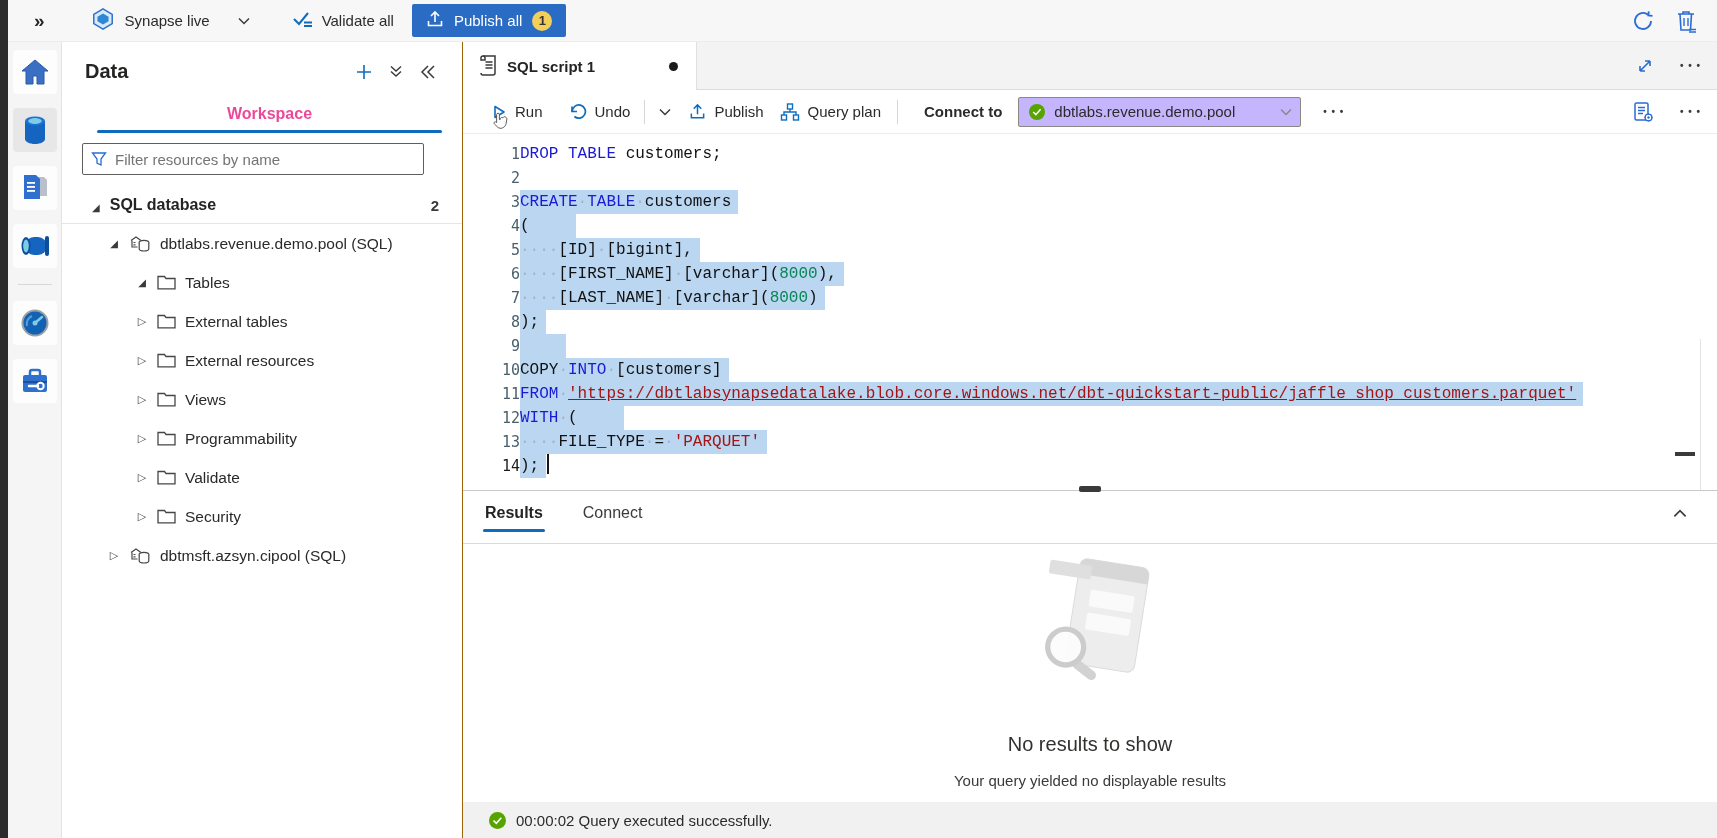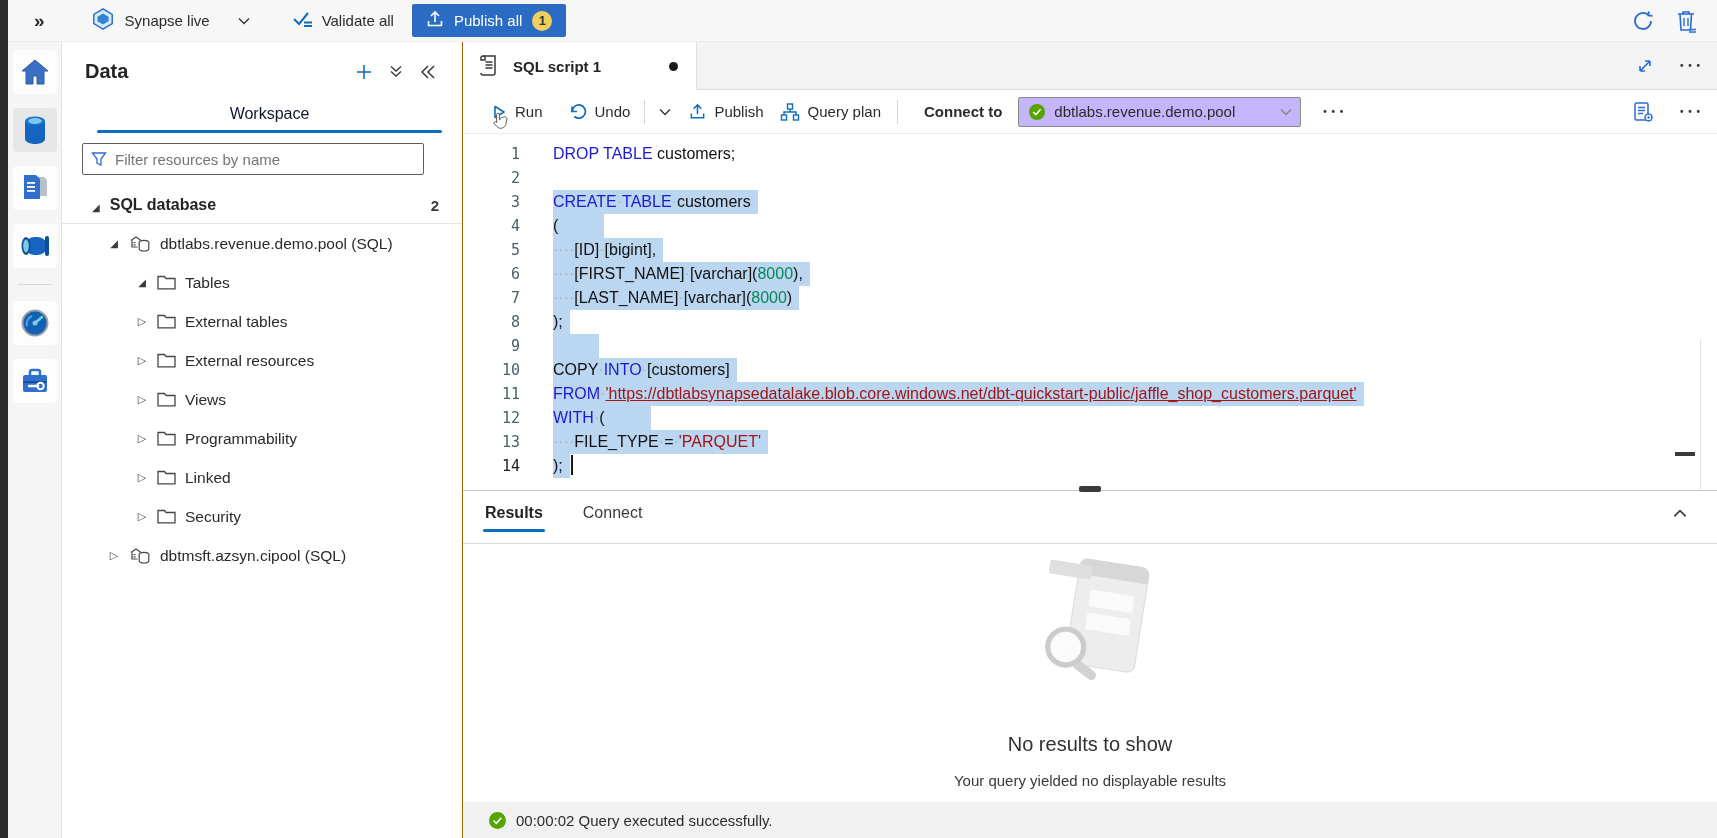--- a/index.html
+++ b/index.html
@@ -32,21 +32,21 @@
   .rail-item.selected{background:#e7e7e7}
   .rail-divider{width:34px;height:1px;background:#d8d8d8;margin:2px 0 16px}
 
   
   .data-panel{width:401px;flex:none;background:#fff;border-right:1px solid #a16207;display:flex;flex-direction:column}
   .dp-head{display:flex;align-items:center;margin:18px 26px 0 23px}
   .dp-title{font-size:20px;font-weight:700;color:#252423}
   .dp-head-icons{margin-left:auto;display:flex;align-items:center;gap:17px}
   .dp-tabs{display:flex;margin:16px 20px 0 35px}
   .ws-tab{flex:1;text-align:center;padding:6px 0 10px;position:relative;cursor:pointer;color:#3b3a39;font-size:16px}
-  .ws-tab.active{font-weight:400;color:#0f172a}
+  .ws-tab.active{font-weight:700;color:#ec4899}
   .ws-tab.active::after{content:"";position:absolute;left:0;right:0;bottom:0;height:3px;background:var(--accent,#0f6cbd);border-radius:2px}
   .filter-box{margin:10px 38px 0 20px;height:32px;border:1px solid #605e5c;border-radius:2px;display:flex;align-items:center;padding:0 8px;background:#fff}
   .filter-box input{border:none;outline:none;flex:1;margin-left:8px;font-size:15px;font-family:inherit;color:#323130;background:transparent}
   .filter-box input::placeholder{color:#767472}
   .tree{margin-top:12px;overflow:hidden}
   .tree-section{display:flex;align-items:center;height:37px;padding:0 23px 0 30px;border-bottom:1px solid #e6e6e6;cursor:pointer}
   .tree-section .sec-label{margin-left:10px;font-size:16px;font-weight:700;color:#252423}
   .tree-section .sec-count{margin-left:auto;font-size:15px;font-weight:700;color:#3b3a39}
   .tree-row{display:flex;align-items:center;height:39px;cursor:pointer}
   .tree-row.lvl1{padding-left:45px}
@@ -55,42 +55,42 @@
   .tree-arrow.exp::before{content:"◢";font-size:10px;color:#3b3a39}
   .tree-arrow.col::before{content:"▷";font-size:11px;color:#3b3a39}
   .tree-arrow-sec.exp::before{content:"◢";font-size:10px;color:#3b3a39}
   .tree-icon{margin-left:8px;display:flex;align-items:center}
   .tree-label{margin-left:9px;font-size:15.5px;color:#2b2a29;white-space:nowrap}
 
   
   .editor-pane{flex:1;display:flex;flex-direction:column;min-width:0;background:#fff}
   .tabbar{height:48px;flex:none;background:#f3f3f3;border-bottom:1px solid #dcdcdc;display:flex;align-items:stretch;position:relative}
   .doc-tab{width:234px;background:#fff;border-right:1px solid #e0e0e0;display:flex;align-items:center;padding-left:14px;margin-bottom:-1px;cursor:pointer}
-  .doc-tab .t-label{margin-left:16px;font-size:15px;font-weight:700;color:#252423}
+  .doc-tab .t-label{margin-left:10px;font-size:15px;font-weight:700;color:#252423}
   .dirty-dot{width:9px;height:9px;border-radius:50%;background:#1b1b1b;margin-left:auto;margin-right:18px}
   .tabbar-right{position:absolute;right:0;top:0;bottom:0;display:flex;align-items:center;gap:26px;padding-right:16px}
 
   .toolbar{height:44px;flex:none;background:#fff;border-bottom:1px solid #ececec;display:flex;align-items:center;padding-left:28px;position:relative}
   .tb-btn{display:flex;align-items:center;background:none;border:none;cursor:pointer;font-family:inherit;font-size:15px;color:#2b2b2b}
   .tb-btn .label{margin-left:8px}
   .tb-sep{width:1px;height:24px;background:#d6d6d6;margin:0 14px}
   .connect-label{font-size:15px;font-weight:700;color:#2b2b2b;margin:0 16px 0 10px}
   .pool-dd{width:283px;height:30px;border:1px solid #8a8886;border-radius:2px;display:flex;align-items:center;padding:0 8px 0 10px;cursor:pointer;background:#c4b5fd}
   .pool-dd .label{margin-left:9px;flex:1;font-size:15px;color:#2b2b2b;white-space:nowrap;overflow:hidden}
   .toolbar-right{margin-left:auto;display:flex;align-items:center;gap:26px;padding-right:16px}
   .dots{display:inline-block;color:#3b3a39;cursor:pointer}
   .dots::before{content:"\2022\00A0\2022\00A0\2022";font-size:10px;letter-spacing:1px;font-weight:700;position:relative;top:-2px}
   .hand-cursor{position:absolute;left:30px;top:22px;z-index:6;pointer-events:none}
 
   
   .code{height:356px;flex:none;position:relative;padding-top:8px;overflow:hidden;background:#fff}
   .code-line{display:flex;height:24px;white-space:pre}
   .ln{flex:none;width:57px;text-align:right;font-family:"DejaVu Sans Mono",monospace;font-size:15px;line-height:24px;color:var(--line-number,#49606b)}
   .ln.active{color:#1b1b1b}
-  .lc{flex:1;margin-left:33px;font-family:Liberation Sans, sans-serif;font-size:16px;line-height:24px;white-space:pre}
+  .lc{flex:1;font-family:Liberation Mono, monospace;font-size:16px;line-height:24px;white-space:pre}
   .sel{display:inline-block;height:20px;background:var(--selection,#bad6f0);padding-right:7px;min-height:24px}
   .sel.wide{padding-right:46px}
   .nosel{display:inline-block;height:24px}
   .tok-kw{color:var(--syntax-keyword,#1a1ad6)}
   .tok-pl{color:#111}
   .tok-num{color:var(--syntax-number,#098658)}
   .tok-str{color:var(--syntax-string,#a31515)}
   .tok-url{color:var(--syntax-string,#a31515);text-decoration:underline}
   .tok-ws{color:#9db6c8}
   .caret{display:inline-block;width:2px;height:20px;background:#161616;vertical-align:-4px;margin-left:1px}
@@ -318,21 +318,21 @@
                   </svg>
                 </span>
                 <span class="tree-label">Programmability</span>
               </div><div class="tree-row lvl2">
                 <span class="tree-arrow col"></span>
                 <span class="tree-icon">
                   <svg width="19" height="15" viewBox="0 0 19 15">
                     <path d="M1 13.8V1.5h6.5l1.5 2H18v10.3z" fill="none" stroke="#484644" stroke-width="1.3"></path>
                   </svg>
                 </span>
-                <span class="tree-label">Linked</span>
+                <span class="tree-label">Validate</span>
               </div><div class="tree-row lvl2">
                 <span class="tree-arrow col"></span>
                 <span class="tree-icon">
                   <svg width="19" height="15" viewBox="0 0 19 15">
                     <path d="M1 13.8V1.5h6.5l1.5 2H18v10.3z" fill="none" stroke="#484644" stroke-width="1.3"></path>
                   </svg>
                 </span>
                 <span class="tree-label">Security</span>
               </div><div class="tree-row lvl1">
                 <span class="tree-arrow col"></span>

